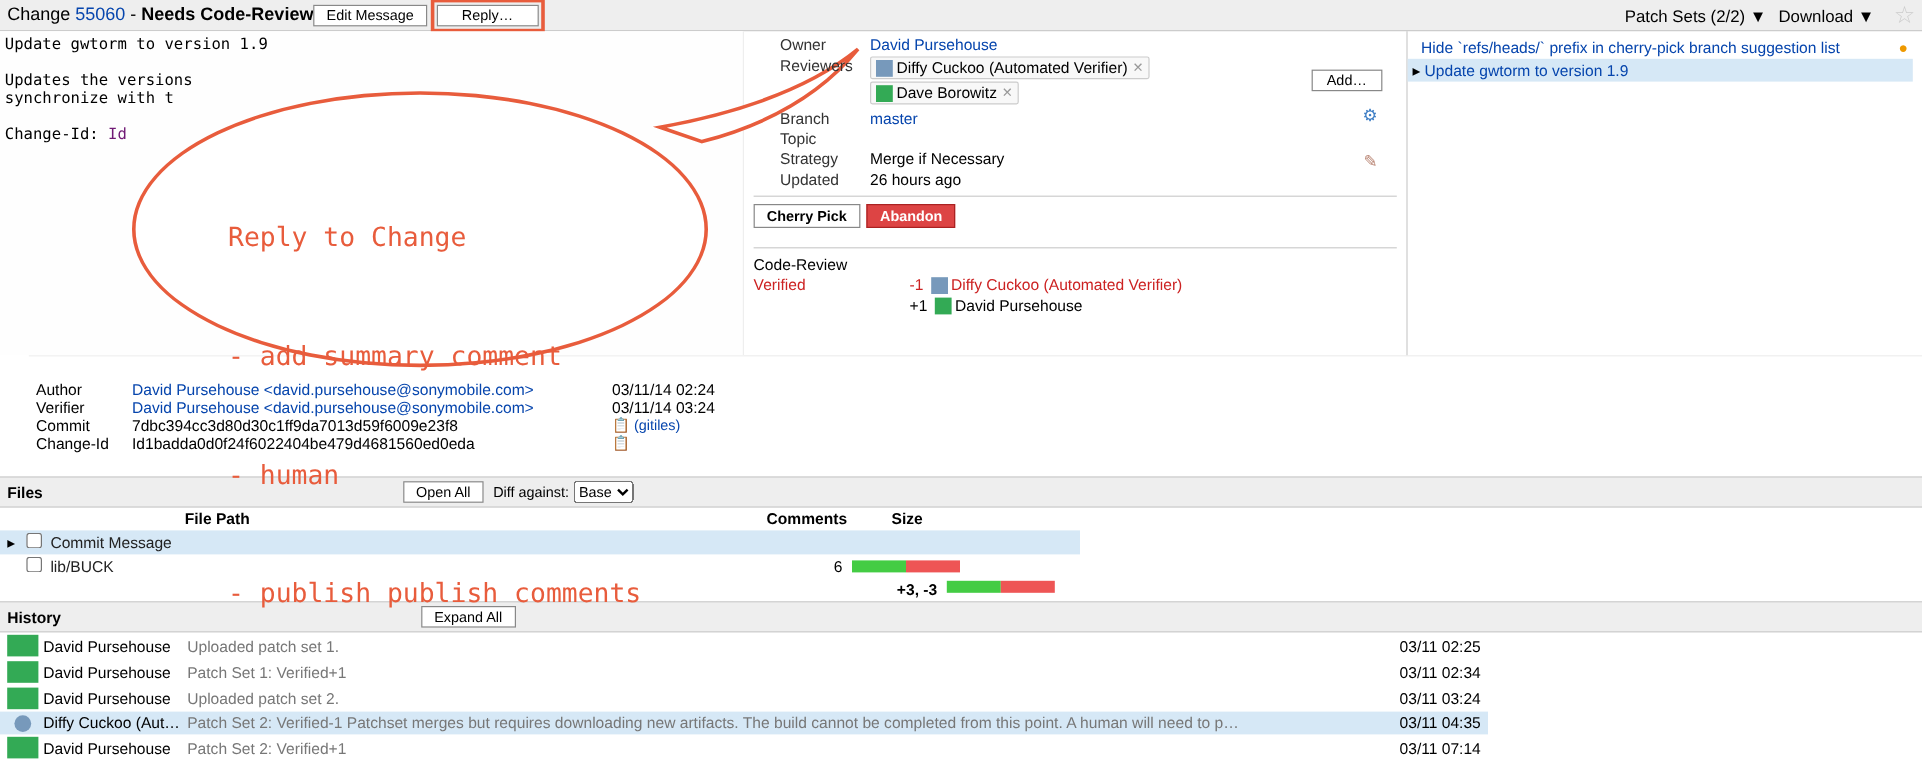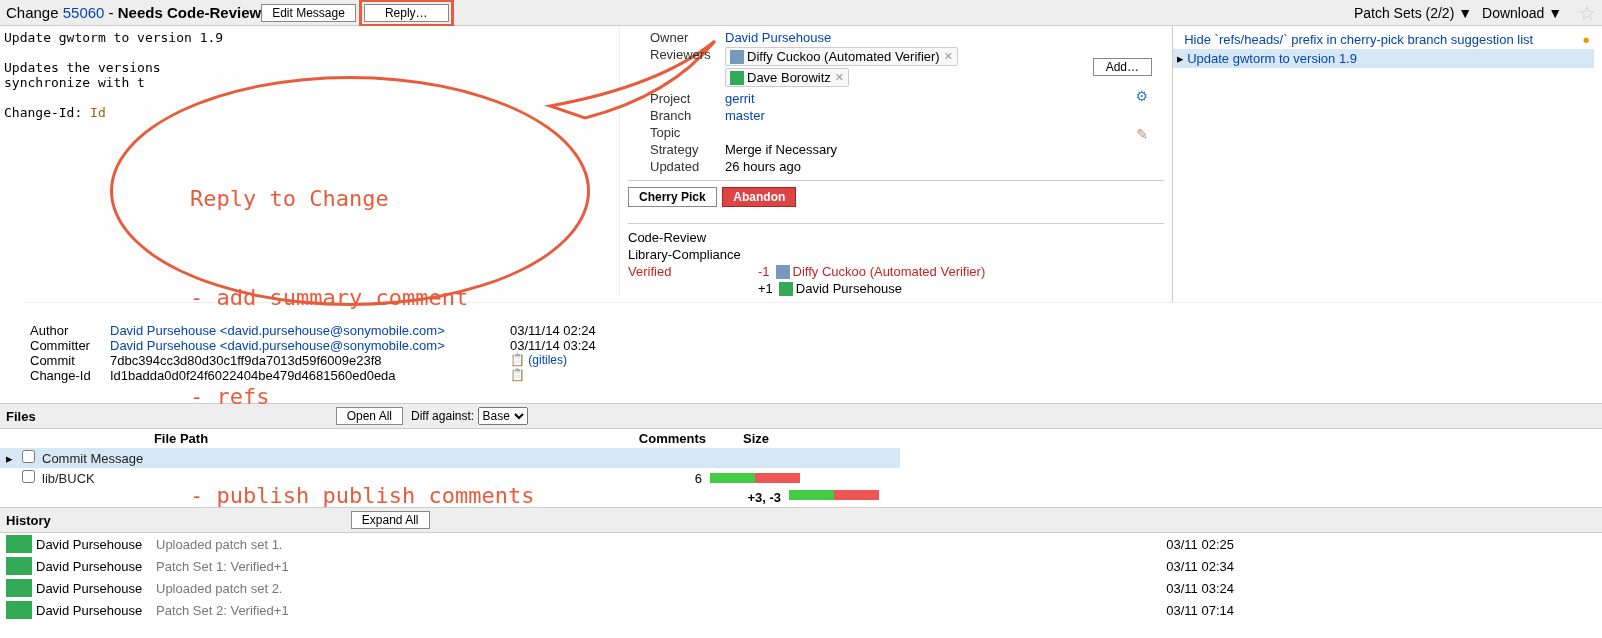--- a/index.html
+++ b/index.html
@@ -8,21 +8,21 @@
 .header-left { flex: 0 0 auto; font-size: 15px; }
 .header-left a { color: #0645ad; text-decoration: none; }
 .header-buttons { display: flex; gap: 8px; }
 .btn { background: #fff; border: 1px solid #888; padding: 1px 10px; font-size: 12px; cursor: pointer; }
 .btn-reply { outline: 3px solid #e85c3c; outline-offset: 2px; padding: 1px 20px; }
 .header-right { margin-left: auto; display: flex; gap: 10px; align-items: center; font-size: 14px; }
 .header-right span { cursor: pointer; }
 .star { color: #ccc; font-size: 20px; margin-left: 6px; }
 .main-row { display: flex; }
 .commit-msg { width: 620px; height: 270px; padding: 4px; font-family: monospace; font-size: 13px; white-space: pre; background: #fefefe; border-right: 1px solid #eee; position: relative; }
-.commit-msg a { color: #a16207; text-decoration: none; }
+.commit-msg a { color: #701a75; text-decoration: none; }
 .info-block { padding: 4px 8px; flex: 1; position: relative; }
 .info-row { display: flex; margin-bottom: 2px; margin-left: 22px; }
 .info-label { width: 75px; color: #333; }
 .info-value a { color: #0645ad; text-decoration: none; }
 .reviewer-chip { display: inline-flex; align-items: center; border: 1px solid #ccc; background: #f8f8f8; padding: 1px 4px; margin-right: 4px; margin-bottom: 2px; border-radius: 2px; }
 .chip-avatar { width: 14px; height: 14px; background: #79b; display: inline-block; margin-right: 3px; }
 .chip-avatar.green { background: #3a5; }
 .chip-remove { color: #999; margin-left: 4px; cursor: pointer; font-size: 11px; }
 .add-btn { border: 1px solid #888; background: #fff; padding: 1px 12px; font-size: 12px; position: absolute; right: 20px; top: 32px; }
 .gear-icon { position: absolute; right: 24px; top: 62px; color: #3b7cc4; font-size: 14px; }
@@ -118,21 +118,21 @@
 <span>Change-Id: </span><a href="#">Id</a>
 
     <div class="annotation-bubble">
       <svg class="tail-svg" width="200" height="90">
         <path d="M 10 70 Q 120 50 175 5 Q 130 60 45 82 Z" fill="#fff" stroke="#e85c3c" stroke-width="3"></path>
       </svg>
       <div class="bubble-ellipse"></div>
       <div class="bubble-text">
         <div>Reply to Change</div>
         <div>- add summary comment</div>
-        <div>- refs</div>
+        <div>- human</div>
         <div>- publish publish comments</div>
       </div>
     </div>
   </div>
 
   <div class="info-block">
     <div class="info-row">
       <div class="info-label">Owner</div>
       <div class="info-value"><a href="#">David Pursehouse</a></div>
     </div>
@@ -148,24 +148,20 @@
           <span class="chip-avatar green"></span>
           <span>Dave Borowitz</span>
           <span class="chip-remove">✕</span>
         </span>
       </div>
     </div>
     <button class="add-btn">Add…</button>
     <span class="gear-icon">⚙</span>
     <span class="edit-icon">✎</span>
     <div class="info-row">
-        <div class="info-label">Project</div>
-        <div class="info-value"><a href="#">gerrit</a></div>
-      </div>
-    <div class="info-row">
         <div class="info-label">Branch</div>
         <div class="info-value"><a href="#">master</a></div>
       </div>
     <div class="info-row">
         <div class="info-label">Topic</div>
       </div>
     <div class="info-row">
         <div class="info-label">Strategy</div>
         <div class="info-value">Merge if Necessary</div>
       </div>
@@ -173,23 +169,20 @@
         <div class="info-label">Updated</div>
         <div class="info-value">26 hours ago</div>
       </div>
     <div class="action-row">
       <button class="action-btn">Cherry Pick</button>
       <button class="action-btn abandon">Abandon</button>
     </div>
     <div class="review-block">
       <div class="review-row">
           <div class="review-label">Code-Review</div>
-        </div>
-      <div class="review-row">
-          <div class="review-label">Library-Compliance</div>
         </div>
       <div class="review-row">
         <div class="review-label red">Verified</div>
         <span class="vote-neg">-1</span>
         <span class="voter red">
             <span class="chip-avatar"></span>
             <span>Diffy Cuckoo (Automated Verifier)</span>
           </span>
       </div>
       <div class="review-row">
@@ -209,21 +202,21 @@
   </div>
 </div>
 
 <div class="commit-meta">
   <div class="meta-row">
     <div class="meta-label">Author</div>
     <div class="meta-value"><a href="#">David Pursehouse &lt;david.pursehouse@sonymobile.com&gt;</a></div>
     <div class="meta-date">03/11/14 02:24</div>
   </div>
   <div class="meta-row">
-    <div class="meta-label">Committer</div>
+    <div class="meta-label">Verifier</div>
     <div class="meta-value"><a href="#">David Pursehouse &lt;david.pursehouse@sonymobile.com&gt;</a></div>
     <div class="meta-date">03/11/14 03:24</div>
   </div>
   <div class="meta-row">
     <div class="meta-label">Commit</div>
     <div class="meta-value">7dbc394cc3d80d30c1ff9da7013d59f6009e23f8</div>
     <div class="meta-icon"><span>📋</span> <a href="#">(gitiles)</a></div>
   </div>
   <div class="meta-row">
     <div class="meta-label">Change-Id</div>
@@ -287,19 +280,25 @@
       <div class="hist-author">David Pursehouse</div>
       <div class="hist-msg">Patch Set 1: Verified+1</div>
       <div class="hist-date">03/11 02:34</div>
     </div>
   <div class="hist-row">
       <div class="hist-avatar green"></div>
       <div class="hist-author">David Pursehouse</div>
       <div class="hist-msg">Uploaded patch set 2.</div>
       <div class="hist-date">03/11 03:24</div>
     </div>
+  <div class="hist-row selected">
+      <div class="hist-avatar blue"></div>
+      <div class="hist-author">Diffy Cuckoo (Aut…</div>
+      <div class="hist-msg">Patch Set 2: Verified-1 Patchset merges but requires downloading new artifacts. The build cannot be completed from this point. A human will need to p…</div>
+      <div class="hist-date">03/11 04:35</div>
+    </div>
   <div class="hist-row">
       <div class="hist-avatar green"></div>
       <div class="hist-author">David Pursehouse</div>
       <div class="hist-msg">Patch Set 2: Verified+1</div>
       <div class="hist-date">03/11 07:14</div>
     </div>
 </div>
 
 </body></html>

